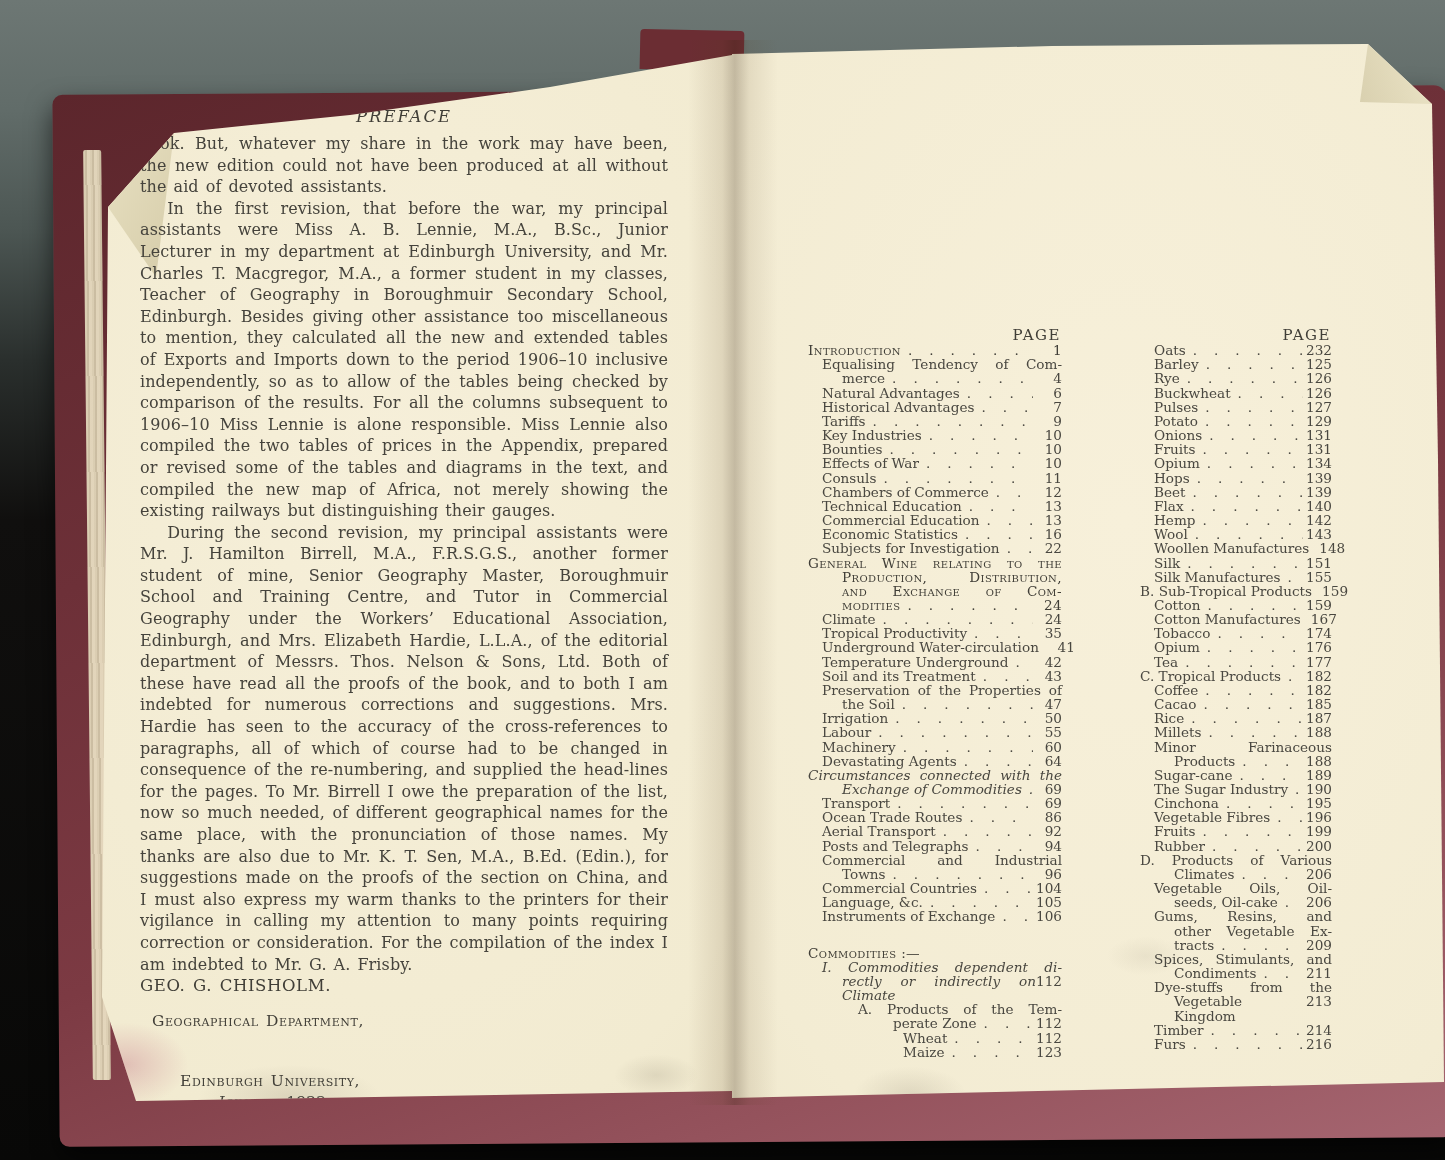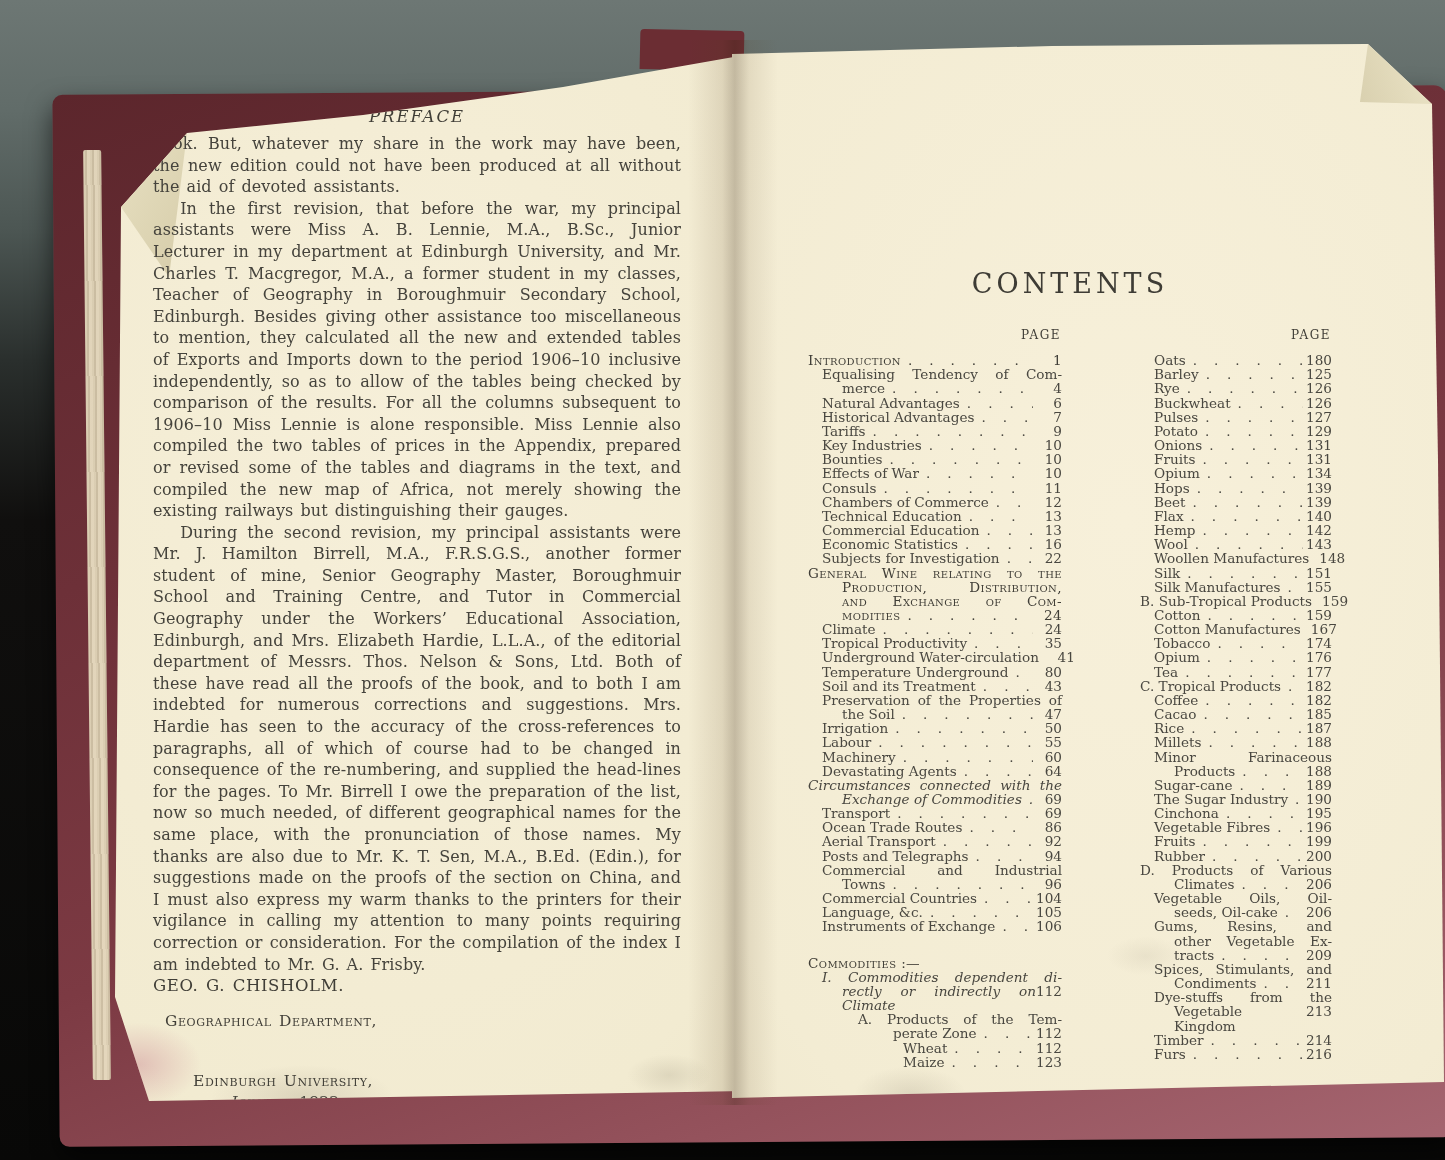--- a/index.html
+++ b/index.html
@@ -10,21 +10,21 @@
   .cover{position:absolute;left:56px;top:90px;width:1395px;height:1052px;border-radius:10px 14px 12px 10px;
     transform:rotate(-0.4deg);
     background:linear-gradient(160deg,#5c262c 0%,#6d3038 32%,#7c3a43 58%,#94525c 82%,#a56570 100%);
     box-shadow:0 12px 26px rgba(0,0,0,.6);}
   .spine-tab{position:absolute;left:640px;top:30px;width:104px;height:40px;background:#6b2d33;
     transform:rotate(1.2deg);border-radius:4px 4px 0 0;}
   .page-stack{position:absolute;left:88px;top:150px;width:18px;height:930px;transform:rotate(-0.6deg);
     background:repeating-linear-gradient(90deg,#e7dfc0 0 2px,#d6cdae 2px 4px,#efe7c9 4px 7px);
     border-radius:2px;opacity:.9;}
   .page{position:absolute;}
-  .page-left{left:113px;top:45px;width:632px;height:1062px;
+  .page-left{left:100px;top:45px;width:632px;height:1062px;
     clip-path:polygon(74px 88px,250px 70px,450px 42px,632px 10px,632px 1046px,36px 1056px,2px 952px,8px 162px);
     background:
       radial-gradient(90px 60px at 4% 96%,rgba(196,120,138,.38),rgba(196,120,138,0) 70%),
       radial-gradient(130px 45px at 30% 99%,rgba(150,140,118,.24),rgba(150,140,118,0) 70%),
       radial-gradient(60px 30px at 88% 97%,rgba(120,110,90,.16),rgba(120,110,90,0) 70%),
       radial-gradient(130% 120% at 45% 40%,#f6efd9 0%,#f2ebd1 55%,#eae2c4 85%,#e0d7b6 100%);}
   .page-right{left:732px;top:40px;width:713px;height:1065px;
     clip-path:polygon(0 14px,320px 6px,636px 4px,700px 64px,706px 420px,712px 1042px,0 1058px);
     background:
       radial-gradient(80px 40px at 25% 99%,rgba(140,130,110,.2),rgba(140,130,110,0) 70%),
@@ -54,21 +54,21 @@
   .addr-line{white-space:pre;}
   .sc-text{font-variant:small-caps;letter-spacing:.6px;color:#403e37;}
   .ind1{padding-left:12px;}.ind2{padding-left:40px;margin-top:40px;}.ind3{padding-left:78px;}
   .it-word{font-style:italic;}
   
   .contents-title{position:absolute;top:228px;left:76px;width:524px;text-align:center;
     font-size:27px;letter-spacing:4px;color:#3e3c35;font-weight:normal;margin:0;}
   .toc-col{position:absolute;top:288px;font-size:13.6px;line-height:14.15px;color:#494740;}
   .col-left{left:76px;width:254px;}
   .col-right{left:408px;width:192px;}
-  .page-col-head{text-align:right;font-size:12px;letter-spacing:1.5px;color:#403e37;margin-bottom:11px;padding-right:1px;}
+  .page-col-head{text-align:right;font-size:15px;letter-spacing:1.5px;color:#403e37;margin-bottom:1px;padding-right:1px;}
   .toc-entry{margin:0;}
   .toc-entry.gap{margin-top:22px;}
   .toc-entry.sc{font-variant:small-caps;letter-spacing:.4px;color:#403e37;}
   .toc-entry.it{font-style:italic;}
   .toc-line{display:flex;align-items:baseline;}
   .toc-text{white-space:pre;}
   .jl .toc-text{flex:1;white-space:normal;text-align:justify;text-align-last:justify;}
   .toc-leader{flex:1;overflow:hidden;white-space:nowrap;margin:0 3px 0 7px;letter-spacing:1px;}
   .toc-page{min-width:26px;text-align:right;white-space:nowrap;font-variant:normal;font-style:normal;}
   .i0{padding-left:0;}.i1{padding-left:14px;}.i2{padding-left:34px;}
@@ -96,21 +96,20 @@
       <div class="address">
         <div class="addr-line sc-text ind1">Geographical Department,</div>
         <div class="addr-line sc-text ind2">Edinburgh University,</div>
         <div class="addr-line ind3"><span class="it-word">January</span><span> 1922.</span></div>
       </div>
     </div>
   </div>
 
   <div class="page page-right">
     <div class="fold fold-tr"></div>
-    <h1 class="contents-title">CONTENTS</h1>
     <div class="toc-col col-left">
       <div class="page-col-head">PAGE</div>
       <div id="col-left-entries">
           <div class="toc-entry sc">
             <div class="toc-line i0">
               <span class="toc-text">Introduction</span>
               <span class="toc-leader">.&nbsp;&nbsp;&nbsp;.&nbsp;&nbsp;&nbsp;.&nbsp;&nbsp;&nbsp;.&nbsp;&nbsp;&nbsp;.&nbsp;&nbsp;&nbsp;.&nbsp;&nbsp;&nbsp;.&nbsp;&nbsp;&nbsp;.&nbsp;&nbsp;&nbsp;.&nbsp;&nbsp;&nbsp;.&nbsp;&nbsp;&nbsp;.&nbsp;&nbsp;&nbsp;.&nbsp;&nbsp;&nbsp;.&nbsp;&nbsp;&nbsp;.&nbsp;&nbsp;&nbsp;.&nbsp;&nbsp;&nbsp;.&nbsp;&nbsp;&nbsp;</span>
               <span class="toc-page">1</span>
             </div>
           </div>
@@ -242,21 +241,21 @@
             <div class="toc-line i1">
               <span class="toc-text">Underground Water-circulation</span>
               <span class="toc-leader">.&nbsp;&nbsp;&nbsp;.&nbsp;&nbsp;&nbsp;.&nbsp;&nbsp;&nbsp;.&nbsp;&nbsp;&nbsp;.&nbsp;&nbsp;&nbsp;.&nbsp;&nbsp;&nbsp;.&nbsp;&nbsp;&nbsp;.&nbsp;&nbsp;&nbsp;.&nbsp;&nbsp;&nbsp;.&nbsp;&nbsp;&nbsp;.&nbsp;&nbsp;&nbsp;.&nbsp;&nbsp;&nbsp;.&nbsp;&nbsp;&nbsp;.&nbsp;&nbsp;&nbsp;.&nbsp;&nbsp;&nbsp;.&nbsp;&nbsp;&nbsp;</span>
               <span class="toc-page">41</span>
             </div>
           </div>
           <div class="toc-entry">
             <div class="toc-line i1">
               <span class="toc-text">Temperature Underground</span>
               <span class="toc-leader">.&nbsp;&nbsp;&nbsp;.&nbsp;&nbsp;&nbsp;.&nbsp;&nbsp;&nbsp;.&nbsp;&nbsp;&nbsp;.&nbsp;&nbsp;&nbsp;.&nbsp;&nbsp;&nbsp;.&nbsp;&nbsp;&nbsp;.&nbsp;&nbsp;&nbsp;.&nbsp;&nbsp;&nbsp;.&nbsp;&nbsp;&nbsp;.&nbsp;&nbsp;&nbsp;.&nbsp;&nbsp;&nbsp;.&nbsp;&nbsp;&nbsp;.&nbsp;&nbsp;&nbsp;.&nbsp;&nbsp;&nbsp;.&nbsp;&nbsp;&nbsp;</span>
-              <span class="toc-page">80</span>
+              <span class="toc-page">42</span>
             </div>
           </div>
           <div class="toc-entry">
             <div class="toc-line i1">
               <span class="toc-text">Soil and its Treatment</span>
               <span class="toc-leader">.&nbsp;&nbsp;&nbsp;.&nbsp;&nbsp;&nbsp;.&nbsp;&nbsp;&nbsp;.&nbsp;&nbsp;&nbsp;.&nbsp;&nbsp;&nbsp;.&nbsp;&nbsp;&nbsp;.&nbsp;&nbsp;&nbsp;.&nbsp;&nbsp;&nbsp;.&nbsp;&nbsp;&nbsp;.&nbsp;&nbsp;&nbsp;.&nbsp;&nbsp;&nbsp;.&nbsp;&nbsp;&nbsp;.&nbsp;&nbsp;&nbsp;.&nbsp;&nbsp;&nbsp;.&nbsp;&nbsp;&nbsp;.&nbsp;&nbsp;&nbsp;</span>
               <span class="toc-page">43</span>
             </div>
           </div>
           <div class="toc-entry">
@@ -406,21 +405,21 @@
           </div>
         </div>
     </div>
     <div class="toc-col col-right">
       <div class="page-col-head">PAGE</div>
       <div id="col-right-entries">
           <div class="toc-entry">
             <div class="toc-line i1">
               <span class="toc-text">Oats</span>
               <span class="toc-leader">.&nbsp;&nbsp;&nbsp;.&nbsp;&nbsp;&nbsp;.&nbsp;&nbsp;&nbsp;.&nbsp;&nbsp;&nbsp;.&nbsp;&nbsp;&nbsp;.&nbsp;&nbsp;&nbsp;.&nbsp;&nbsp;&nbsp;.&nbsp;&nbsp;&nbsp;.&nbsp;&nbsp;&nbsp;.&nbsp;&nbsp;&nbsp;.&nbsp;&nbsp;&nbsp;.&nbsp;&nbsp;&nbsp;.&nbsp;&nbsp;&nbsp;.&nbsp;&nbsp;&nbsp;.&nbsp;&nbsp;&nbsp;.&nbsp;&nbsp;&nbsp;</span>
-              <span class="toc-page">180</span>
+              <span class="toc-page">232</span>
             </div>
           </div>
           <div class="toc-entry">
             <div class="toc-line i1">
               <span class="toc-text">Barley</span>
               <span class="toc-leader">.&nbsp;&nbsp;&nbsp;.&nbsp;&nbsp;&nbsp;.&nbsp;&nbsp;&nbsp;.&nbsp;&nbsp;&nbsp;.&nbsp;&nbsp;&nbsp;.&nbsp;&nbsp;&nbsp;.&nbsp;&nbsp;&nbsp;.&nbsp;&nbsp;&nbsp;.&nbsp;&nbsp;&nbsp;.&nbsp;&nbsp;&nbsp;.&nbsp;&nbsp;&nbsp;.&nbsp;&nbsp;&nbsp;.&nbsp;&nbsp;&nbsp;.&nbsp;&nbsp;&nbsp;.&nbsp;&nbsp;&nbsp;.&nbsp;&nbsp;&nbsp;</span>
               <span class="toc-page">125</span>
             </div>
           </div>
           <div class="toc-entry">

